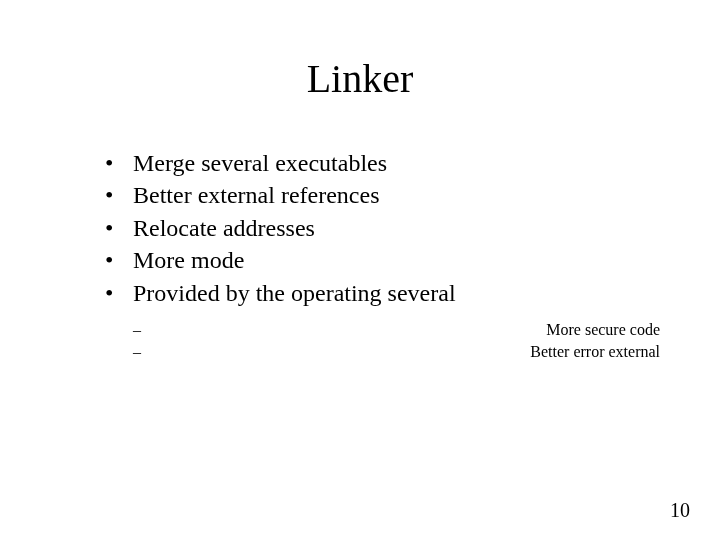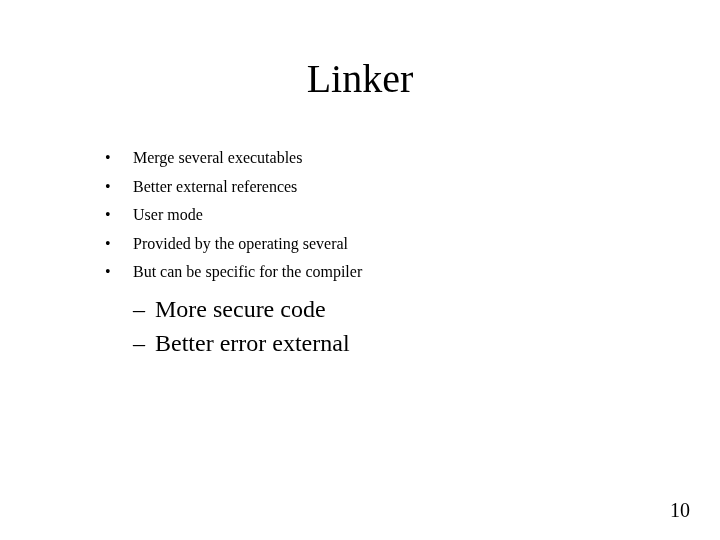--- a/index.html
+++ b/index.html
@@ -26,42 +26,42 @@
       text-align: center;
       font-size: 40px;
       font-weight: normal;
       margin-bottom: 45px;
     }
     .bullet-list {
       list-style: none;
       padding-left: 45px;
     }
     .bullet-item {
-      font-size: 16px;
+      font-size: 24px;
       line-height: 1.35;
       position: relative;
       padding-left: 28px;
-      margin-top: 7px;
     }
     .bullet-item::before {
       content: "•";
       position: absolute;
       left: 0;
       top: 0;
     }
     .sub-list {
       list-style: none;
       padding-left: 73px;
       margin-top: 10px;
     }
     .sub-item {
-      font-size: 24px;
+      font-size: 16px;
       line-height: 1.4;
       position: relative;
       padding-left: 22px;
+      text-align: right;
     }
     .sub-item::before {
       content: "–";
       position: absolute;
       left: 0;
       top: 0;
     }
     .page-number {
       position: absolute;
       bottom: 18px;
@@ -71,23 +71,23 @@
   </style>
 </head>
 <body>
 
 <div class="slide">
   <h1 class="title">Linker</h1>
 
   <ul class="bullet-list">
     <li class="bullet-item">Merge several executables</li>
     <li class="bullet-item">Better external references</li>
-    <li class="bullet-item">User mode</li>
+    <li class="bullet-item">Relocate addresses</li>
+    <li class="bullet-item">More mode</li>
     <li class="bullet-item">Provided by the operating several</li>
-    <li class="bullet-item">But can be specific for the compiler</li>
   </ul>
 
   <ul class="sub-list">
     <li class="sub-item">More secure code</li>
     <li class="sub-item">Better error external</li>
   </ul>
 
   <div class="page-number">10</div>
 </div>
 

